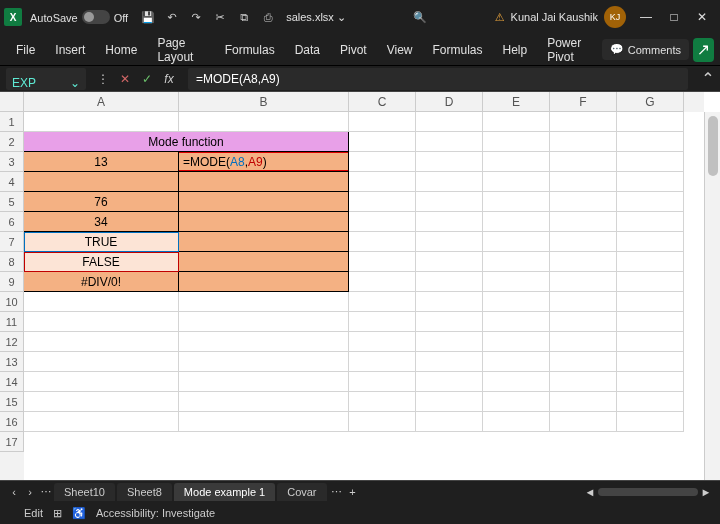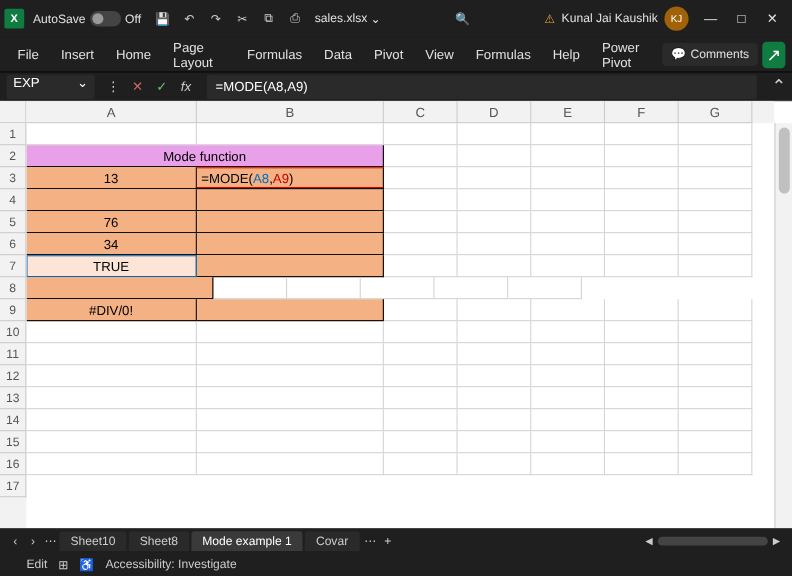--- a/index.html
+++ b/index.html
@@ -22,21 +22,21 @@
 
 
 .ribbon { height: 32px; background: #1f1f1f; display: flex; align-items: center; padding: 0 6px; border-bottom: 1px solid #000; }
 .ribbon .tab { padding: 6px 10px; font-size: 12px; color: #e0e0e0; border-radius: 4px; }
 .ribbon .rspacer { flex: 1; }
 .ribbon .comments-btn { background: #2a2a2a; padding: 4px 8px; border-radius: 4px; font-size: 11px; color: #e0e0e0; display: flex; align-items: center; gap: 4px; margin-right: 4px; }
 .ribbon .share-btn { width: 30px; height: 24px; background: #107c41; border-radius: 4px; display: flex; align-items: center; justify-content: center; color: #fff; }
 
 
 .formula-bar { height: 26px; background: #1f1f1f; display: flex; align-items: center; border-bottom: 1px solid #444; }
-.formula-bar .namebox { width: 80px; height: 22px; background: #2a2a2a; color: #ffffff; font-size: 12px; padding: 0 6px; display: flex; align-items: flex-start; justify-content: space-between; margin-left: 6px; border-radius: 2px; }
+.formula-bar .namebox { width: 80px; height: 22px; background: #2a2a2a; color: #5eead4; font-size: 12px; padding: 0 6px; display: flex; align-items: flex-end; justify-content: space-between; margin-left: 6px; border-radius: 2px; }
 .formula-bar .sep { width: 6px; }
 .formula-bar .fx-btn { width: 22px; color: #ccc; text-align: center; font-size: 12px; }
 .formula-bar .cancel { color: #d06666; }
 .formula-bar .accept { color: #6abf6a; }
 .formula-bar .fx { font-style: italic; color: #ccc; }
 .formula-bar .formula-input { flex: 1; height: 22px; background: #2a2a2a; color: #fff; font-size: 12px; padding: 0 8px; display: flex; align-items: center; margin: 0 8px; border-radius: 2px; }
 .formula-bar .expand { width: 24px; color: #ccc; text-align: center; }
 
 
 .grid-wrap { height: 388px; background: #fff; display: flex; position: relative; }
@@ -263,20 +263,21 @@
       <div class="cell cA center fill-peach-light border-dark ref-a8">TRUE</div>
       <div class="cell cB fill-peach border-dark"></div>
       <div class="cell cC"></div>
       <div class="cell cD"></div>
       <div class="cell cE"></div>
       <div class="cell cF"></div>
       <div class="cell cG"></div>
     </div>
 
     <div class="row">
+      <div class="cell cA center fill-peach-light border-dark ref-a9">FALSE</div>
       <div class="cell cB fill-peach border-dark"></div>
       <div class="cell cC"></div>
       <div class="cell cD"></div>
       <div class="cell cE"></div>
       <div class="cell cF"></div>
       <div class="cell cG"></div>
     </div>
 
     <div class="row">
       <div class="cell cA center fill-peach border-dark">#DIV/0!</div>

